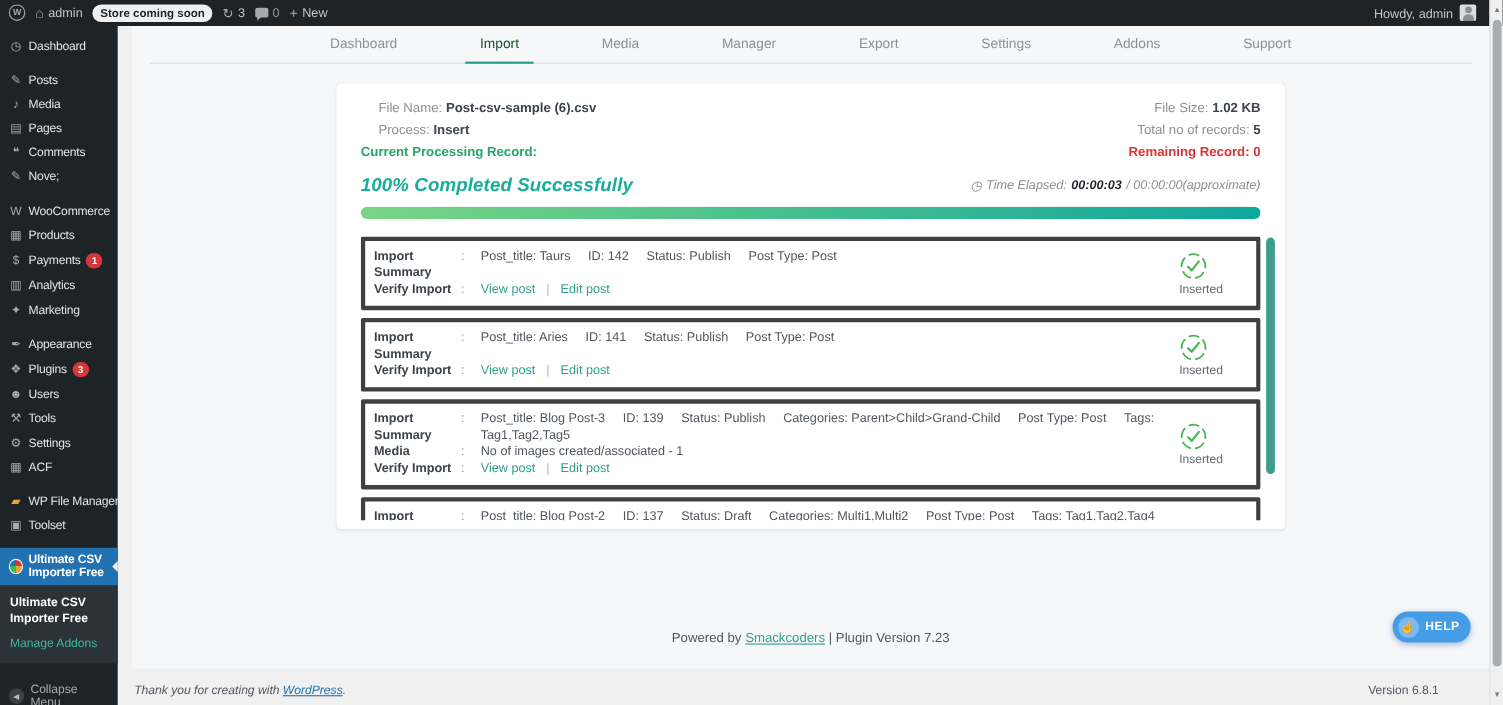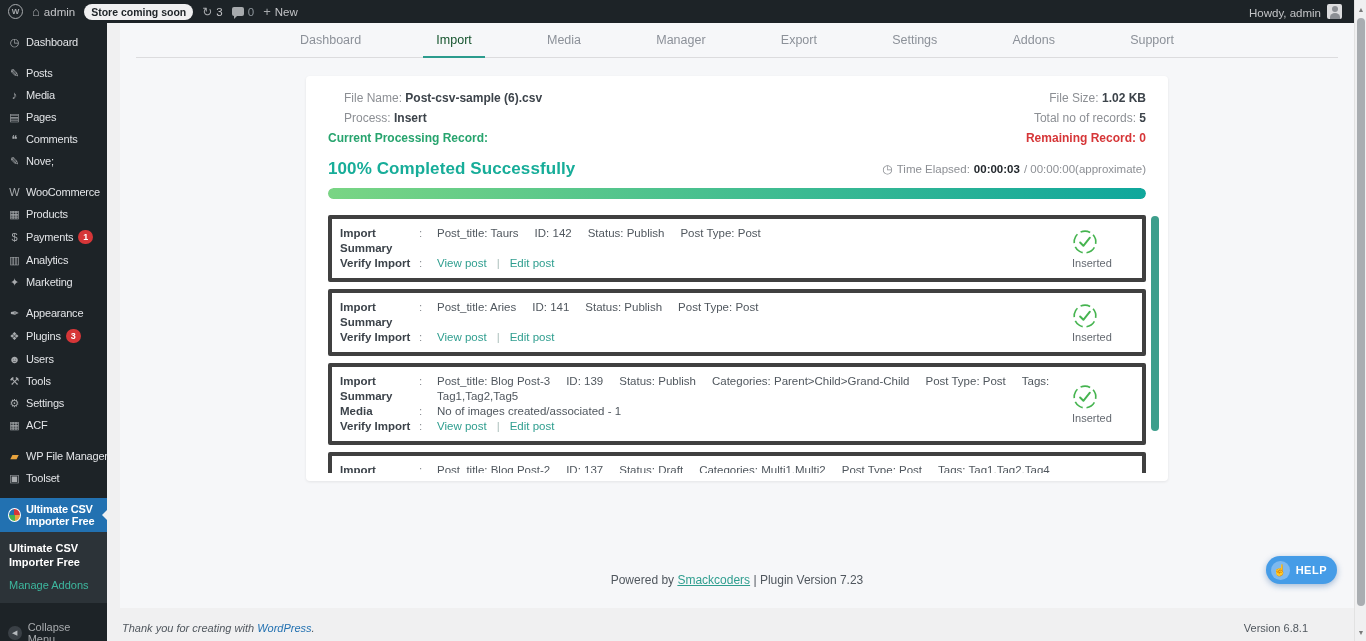--- a/index.html
+++ b/index.html
@@ -55,21 +55,21 @@
   .tab.active { color:#14532d; border-bottom-color:#2c9c8e; }
 
   .card { width:862px; margin:18px auto 0; background:#fff; border-radius:4px; box-shadow:0 1px 3px rgba(0,0,0,.08); padding:12px 22px 8px; position:relative; }
   .info-grid { display:flex; justify-content:space-between; font-size:12px; line-height:20px; }
   .info-col.right { text-align:right; }
   .lbl { color:#8c8f94;margin-left:16px; }
   .val { color:#3c434a; font-weight:bold; }
   .green-line { color:#27a46e; font-weight:bold; }
   .red-line { color:#d63638; font-weight:bold; }
 
-  .status-row { display:flex; justify-content:space-between; align-items:center; margin-top:11px; }
+  .status-row { display:flex; justify-content:space-between; align-items:center; margin-top:11px;font-style:italic; }
   .complete-heading { color:#17ad99; font-size:17px; font-weight:bold; letter-spacing:0.1px; }
   .time { font-size:11.5px; color:#8c8f94; display:flex; align-items:center; gap:4px; }
   .time .tval { color:#23282d; font-weight:bold; }
   .clock-icon { font-size:12px; color:#8c8f94; }
 
   .progress-track { margin-top:9px; height:11px; border-radius:6px; background:#e8e8e8; overflow:hidden; }
   .progress-fill { height:100%; border-radius:6px; background:linear-gradient(90deg,#79d584,#0fa79c); }
 
   .record-list { margin-top:16px; height:258px; overflow:hidden; }
   .record { border:4px solid #404040; border-radius:2px; margin-bottom:7px; padding:7px 6px 7px 8px; display:flex; background:#fff; }
@@ -86,21 +86,21 @@
   .scroll-thumb { position:absolute; right:9px; top:140px; width:8px; height:215px; background:#3d9e8c; border-radius:4px; cursor:pointer; }
 
   .plugin-footer { position:absolute; left:0; width:100%; top:550px; text-align:center; font-size:12px; color:#50575e; }
   .plugin-footer a { color:#2f9e8f; text-decoration:underline; cursor:pointer; }
 
   .help-btn { position:fixed; right:29px; bottom:57px; width:71px; height:28px; border-radius:14px; background:#459ce7; color:#fff; border:none; display:flex; align-items:center; gap:6px; padding:0 10px 0 5px; font-family:"Liberation Sans",sans-serif; font-weight:bold; font-size:11px; letter-spacing:0.5px; box-shadow:0 2px 6px rgba(30,90,160,.4); cursor:pointer; z-index:95; }
   .hand-icon { width:19px; height:19px; border-radius:50%; background:#7db9ef; display:flex; align-items:center; justify-content:center; font-size:11px; color:#f6e3c8; }
 
   .wp-footer { position:absolute; left:120px; bottom:7px; width:1234px; display:flex; justify-content:space-between; align-items:center; font-size:11px; color:#50575e; padding:0 46px 0 2px; }
   .thanks { font-style:italic; }
-  .thanks a { color:#2271b1; font-style:italic; cursor:pointer; }
+  .thanks a { color:#2271b1; font-style:italic; text-decoration:underline; cursor:pointer; }
 </style>
 </head>
 <body>
 
 <div class="scrollbar">
   <div class="sb-arrow up">▲</div>
   <div class="sb-thumb"></div>
   <div class="sb-arrow down">▼</div>
 </div>
 

